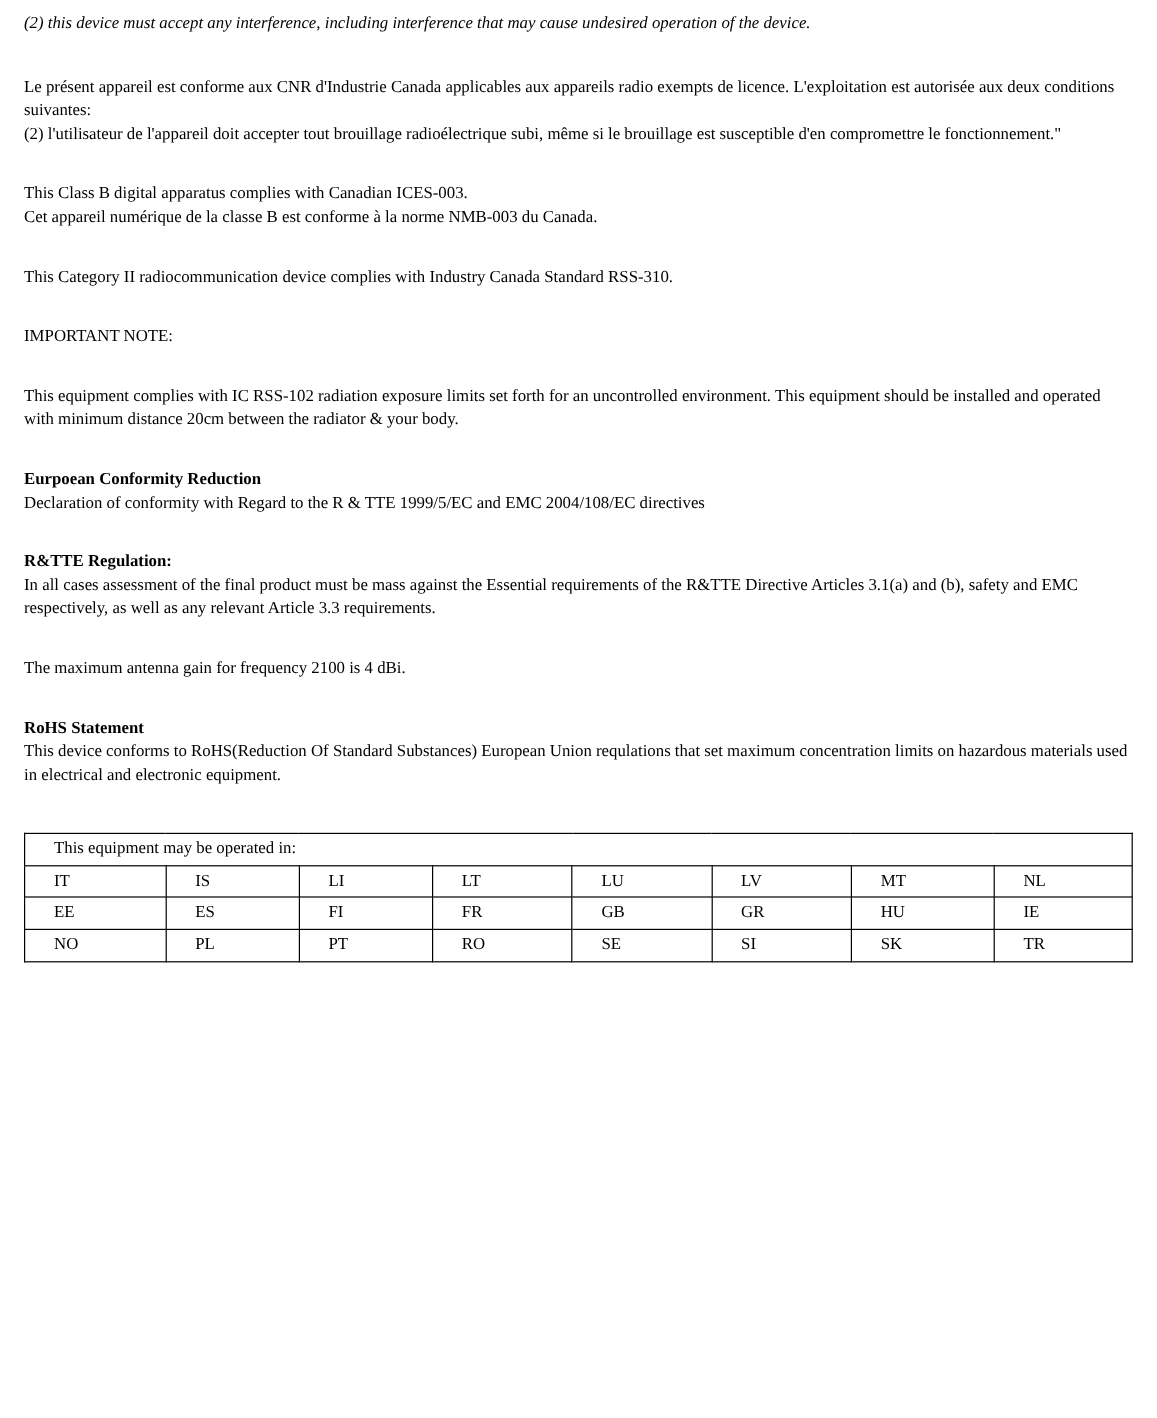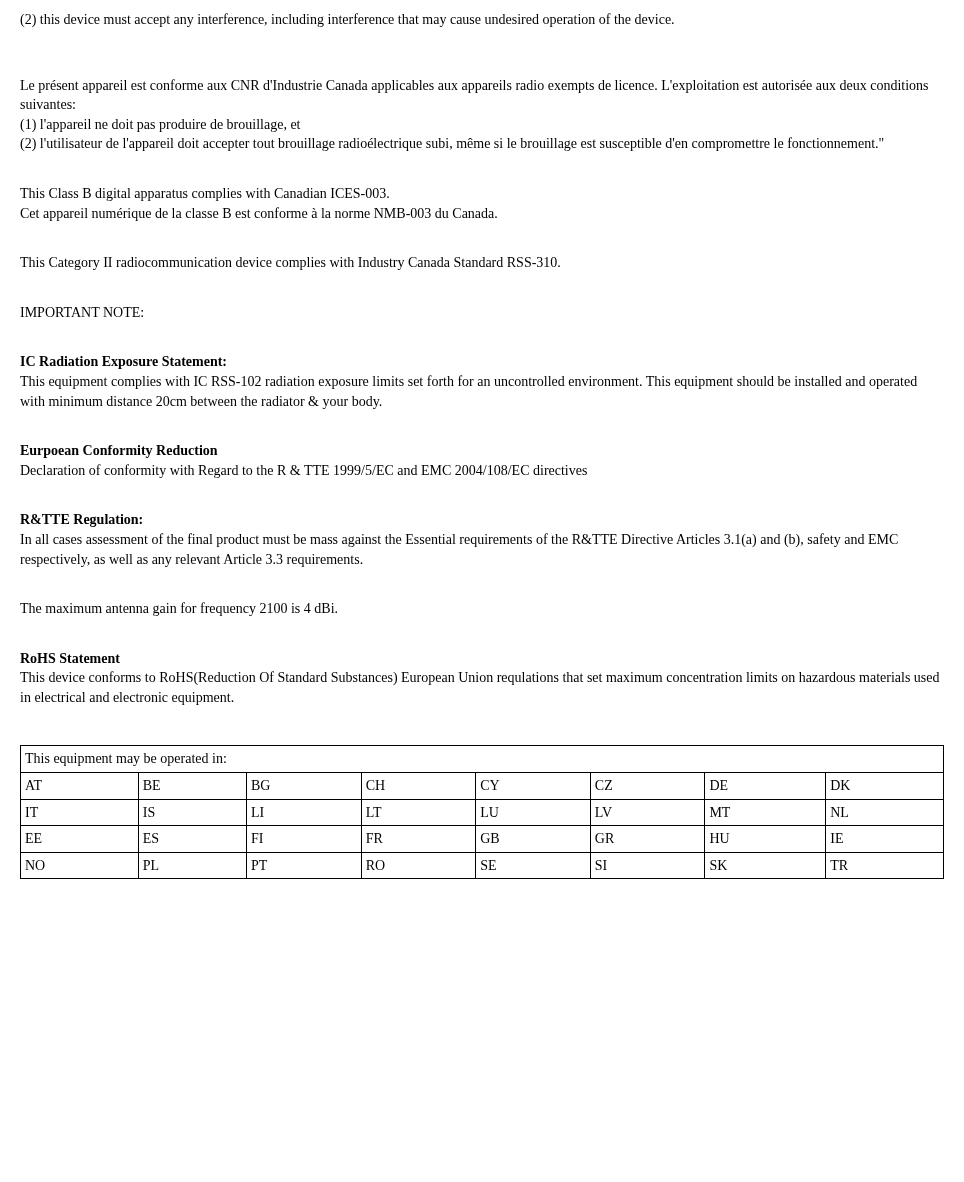--- a/index.html
+++ b/index.html
@@ -29,47 +29,47 @@
       font-weight: bold;
       margin-bottom: 2px;
     }
     table.country-table {
       width: 100%;
       border-collapse: collapse;
       margin-top: 8px;
     }
     table.country-table td, table.country-table th {
       border: 1px solid #000;
-      padding: 3px 4px;
+      padding: 3px 24px;
       font-size: 14px;
     }
     table.country-table .header-row td {
       background: #fff;
     }
     .intro-text {
-      margin-bottom: 32px;
+      margin-bottom: 20px;
+      font-style: italic;
     }
     .blank-line {
       height: 14px;
     }
   </style>
 </head>
 <body>
 
 <div>
 
   <div class="intro-text">
     <p>(2)  this  device  must  accept  any  interference,  including  interference  that  may  cause  undesired operation of the device.</p>
   </div>
 
   <div class="blank-line"></div>
 
   <div class="section">
     <p>Le présent appareil est conforme aux CNR d'Industrie Canada applicables aux appareils radio exempts de licence. L'exploitation est autorisée aux deux conditions suivantes:</p>
-    <p>(1) l'appareil ne doit pas produire de brouillage, et</p>
     <p>(2) l'utilisateur de l'appareil doit accepter tout brouillage radioélectrique subi, même si le brouillage est susceptible d'en compromettre le fonctionnement."</p>
   </div>
 
   <div class="blank-line"></div>
 
   <div class="section">
     <p>This Class B digital apparatus complies with Canadian ICES-003.</p>
     <p>Cet appareil numérique de la classe B est conforme à la norme NMB-003 du Canada.</p>
   </div>
 
@@ -81,21 +81,20 @@
 
   <div class="blank-line"></div>
 
   <div class="section">
     <p class="bold-heading">IMPORTANT NOTE:</p>
   </div>
 
   <div class="blank-line"></div>
 
   <div class="section">
-    <p class="subsection-heading">IC Radiation Exposure Statement:</p>
     <p>This equipment complies with IC RSS-102 radiation exposure limits set forth for an uncontrolled environment. This equipment should be installed and operated with minimum distance 20cm between the radiator &amp; your body.</p>
   </div>
 
   <div class="blank-line"></div>
 
   <div class="section">
     <p class="subsection-heading">Eurpoean Conformity Reduction</p>
     <p>Declaration of conformity with Regard to the R &amp; TTE 1999/5/EC and EMC 2004/108/EC directives</p>
   </div>
 
@@ -122,30 +121,20 @@
   <div class="blank-line"></div>
 
   <div>
     <table class="country-table">
       <tbody>
           <tr class="header-row">
         <td colspan="8">This equipment may be operated in:</td>
       </tr>
       </tbody>
         <tbody id="country-tbody">
-      <tr>
-            <td>AT</td>
-            <td>BE</td>
-            <td>BG</td>
-            <td>CH</td>
-            <td>CY</td>
-            <td>CZ</td>
-            <td>DE</td>
-            <td>DK</td>
-          </tr>
           <tr>
             <td>IT</td>
             <td>IS</td>
             <td>LI</td>
             <td>LT</td>
             <td>LU</td>
             <td>LV</td>
             <td>MT</td>
             <td>NL</td>
           </tr>

